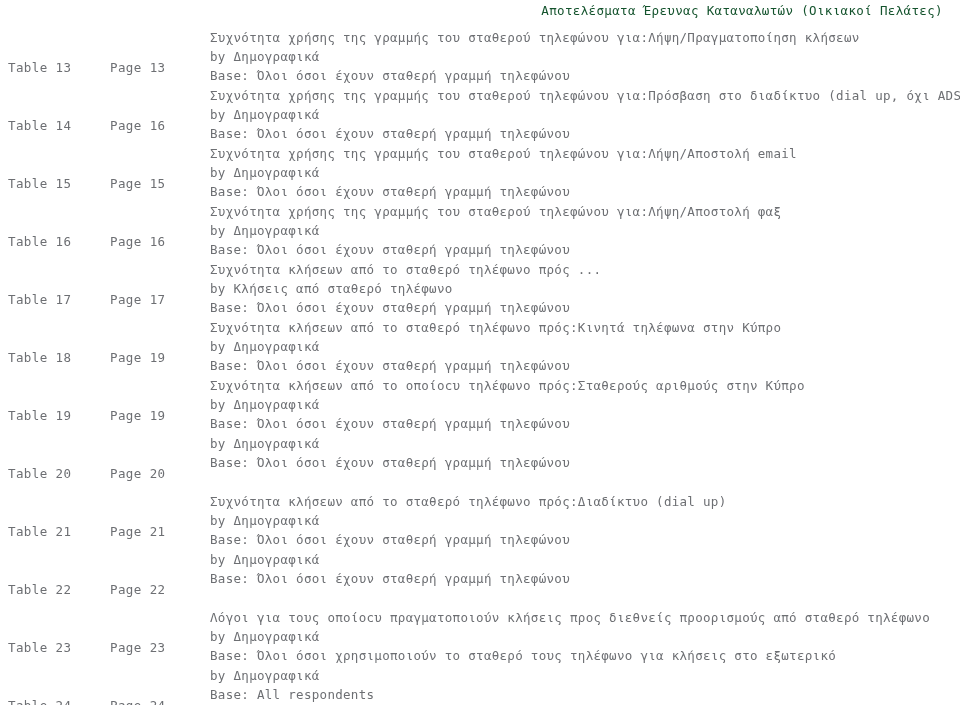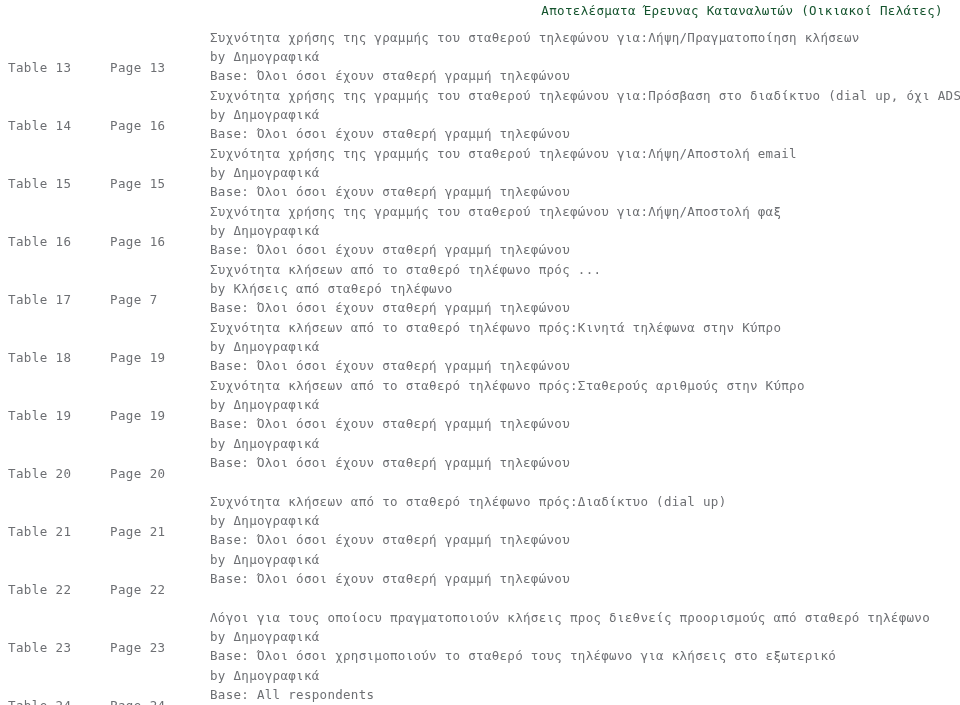--- a/index.html
+++ b/index.html
@@ -122,21 +122,21 @@
     <div class="cell-page">Page 16</div>
     <div class="cell-desc">
       <span class="desc-title">Συχνότητα χρήσης της γραμμής του σταθερού τηλεφώνου για:Λήψη/Αποστολή φαξ</span>
       <span class="desc-by">by Δημογραφικά</span>
       <span class="desc-base">Base: Όλοι όσοι έχουν σταθερή γραμμή τηλεφώνου</span>
     </div>
   </div>
 
   <div class="toc-row">
     <div class="cell-table">Table 17</div>
-    <div class="cell-page">Page 7</div>
+    <div class="cell-page">Page 17</div>
     <div class="cell-desc">
       <span class="desc-title">Συχνότητα κλήσεων από το σταθερό τηλέφωνο πρός ...</span>
       <span class="desc-by">by Κλήσεις από σταθερό τηλέφωνο</span>
       <span class="desc-base">Base: Όλοι όσοι έχουν σταθερή γραμμή τηλεφώνου</span>
     </div>
   </div>
 
   <div class="toc-row">
     <div class="cell-table">Table 18</div>
     <div class="cell-page">Page 19</div>
@@ -144,21 +144,21 @@
       <span class="desc-title">Συχνότητα κλήσεων από το σταθερό τηλέφωνο πρός:Κινητά τηλέφωνα στην Κύπρο</span>
       <span class="desc-by">by Δημογραφικά</span>
       <span class="desc-base">Base: Όλοι όσοι έχουν σταθερή γραμμή τηλεφώνου</span>
     </div>
   </div>
 
   <div class="toc-row">
     <div class="cell-table">Table 19</div>
     <div class="cell-page">Page 19</div>
     <div class="cell-desc">
-      <span class="desc-title">Συχνότητα κλήσεων από το σταθερό τηλέφωνο πρός:Σταθερούς αριθμούς στην Κύπρο</span>
+      <span class="desc-title">Συχνότητα κλήσεων από το οποίοcυ τηλέφωνο πρός:Σταθερούς αριθμούς στην Κύπρο</span>
       <span class="desc-by">by Δημογραφικά</span>
       <span class="desc-base">Base: Όλοι όσοι έχουν σταθερή γραμμή τηλεφώνου</span>
     </div>
   </div>
 
   <div class="toc-row">
     <div class="cell-table">Table 20</div>
     <div class="cell-page">Page 20</div>
     <div class="cell-desc">
       <span class="desc-by">by Δημογραφικά</span>

